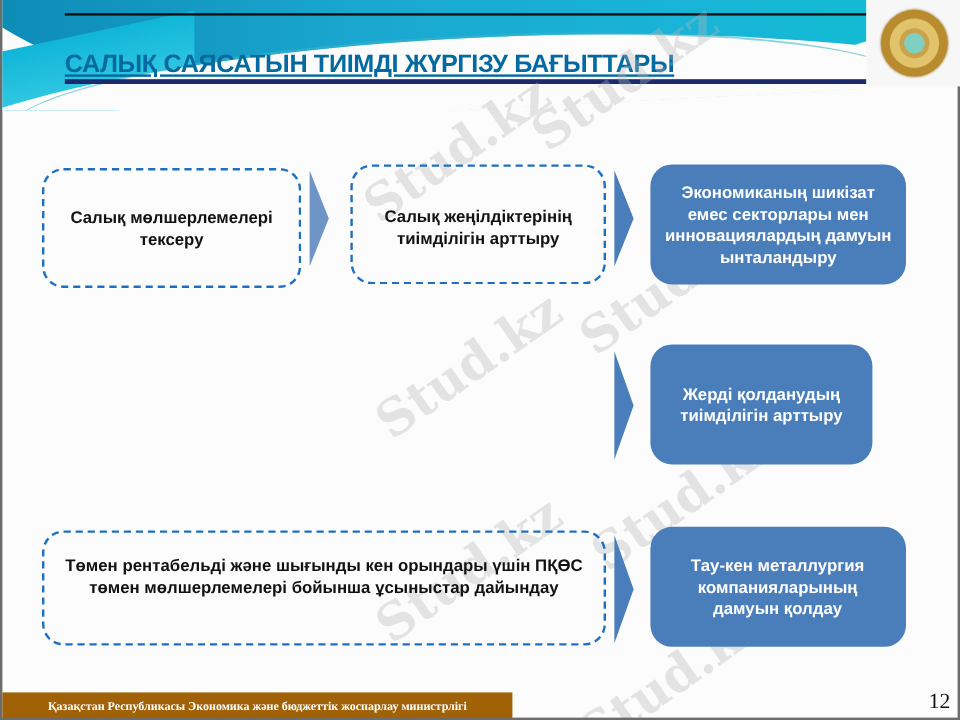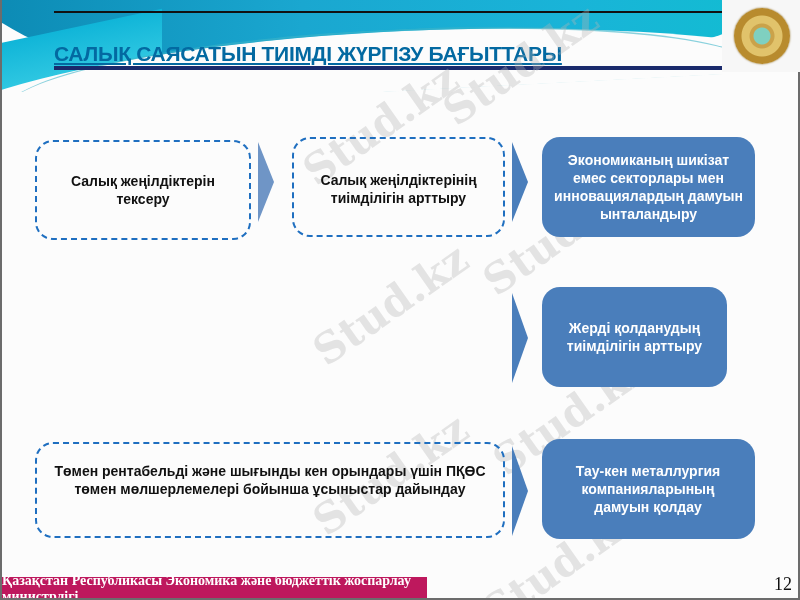--- a/index.html
+++ b/index.html
@@ -12,21 +12,21 @@
   .header-bg .swoosh { position:absolute; left:0; top:30px; width:760px; height:60px; border-top:2px solid rgba(60,180,200,0.6); border-radius:50% 50% 0 0/100% 100% 0 0; transform:rotate(-3deg); }
   .top-rule { position:absolute; left:52px; top:11px; width:668px; height:2px; background:#111; }
   .title { position:absolute; left:52px; top:42px; font-size:21px; font-weight:bold; color:#0369a1; text-decoration:underline; letter-spacing:-0.3px; white-space:nowrap; }
   .title-bar { position:absolute; left:52px; top:66px; width:668px; height:4px; background:#1a2a6c; }
   .emblem { position:absolute; left:720px; top:0px; width:80px; height:72px; background:#f7f7f7; display:flex; align-items:center; justify-content:center; }
   .emblem-disc { width:56px; height:56px; border-radius:50%; background:radial-gradient(circle at 50% 50%, #7fd0c0 0 8px, #caa24a 9px 12px, #e1c36b 13px 20px, #b88b2e 21px 28px); box-shadow:0 0 2px #8a6a20; }
   .watermark { position:absolute; color:rgba(180,180,180,0.35); font-family:"DejaVu Serif", serif; font-weight:bold; font-size:42px; transform:rotate(-35deg); white-space:nowrap; pointer-events:none; }
   .dbox { position:absolute; border:2.5px dashed #1f6fc0; border-radius:18px; display:flex; align-items:center; justify-content:center; text-align:center; font-weight:bold; font-size:14px; color:#111; box-sizing:border-box; padding:0 10px; line-height:18px; }
   .sbox { position:absolute; background:#4a7ebb; border-radius:18px; display:flex; align-items:center; justify-content:center; text-align:center; font-weight:bold; font-size:14px; color:#ffffff; box-sizing:border-box; padding:0 12px; line-height:18px; }
   .arrow { position:absolute; width:0; height:0; border-top-style:solid; border-bottom-style:solid; border-left-style:solid; border-top-color:transparent; border-bottom-color:transparent; }
-  .footer { position:absolute; left:0; top:577px; width:425px; height:24px; background:#be185d; color:#fff; font-family:"Liberation Serif", serif; font-weight:bold; font-size:14px; display:flex; align-items:center; justify-content:center; }
+  .footer { position:absolute; left:0; top:577px; width:425px; height:24px; background:#a16207; color:#fff; font-family:"Liberation Serif", serif; font-weight:bold; font-size:10px; display:flex; align-items:center; justify-content:center; }
   .pagenum { position:absolute; right:6px; top:574px; font-family:"Liberation Serif", serif; font-size:18px; color:#111; }
   .bottom-line { position:absolute; left:0; top:598px; width:800px; height:2px; background:#6c6c6c; }
 </style>
 </head>
 <body>
 
 <div class="slide">
 
   <div class="header-bg">
     <div class="wave1"></div>
@@ -44,21 +44,21 @@
   </div>
 
   <div class="watermark" style="left:290px;top:100px;">Stud.kz</div>
   <div class="watermark" style="left:430px;top:40px;">Stud.kz</div>
   <div class="watermark" style="left:300px;top:280px;">Stud.kz</div>
   <div class="watermark" style="left:470px;top:210px;">Stud.kz</div>
   <div class="watermark" style="left:300px;top:450px;">Stud.kz</div>
   <div class="watermark" style="left:480px;top:390px;">Stud.kz</div>
   <div class="watermark" style="left:470px;top:540px;">Stud.kz</div>
 
-  <div class="dbox" style="left:33px;top:140px;width:216px;height:100px;">Салық жеңілдіктерін тексеру</div>
+  <div class="dbox" style="left:33px;top:140px;width:216px;height:100px;">Салық мөлшерлемелері тексеру</div>
   <div class="arrow" style="left:256px;top:142px;border-top-width:40px;border-bottom-width:40px;border-left-width:16px;border-left-color:#6f95c6;"></div>
   <div class="dbox" style="left:290px;top:137px;width:213px;height:100px;align-items:flex-start;padding-top:32px;">Салық жеңілдіктерінің тиімділігін арттыру</div>
   <div class="arrow" style="left:510px;top:142px;border-top-width:40px;border-bottom-width:40px;border-left-width:16px;border-left-color:#4a7ebb;"></div>
   <div class="sbox" style="left:540px;top:137px;width:213px;height:100px;">Экономиканың шикізат емес секторлары мен инновациялардың дамуын ынталандыру</div>
 
   <div class="arrow" style="left:510px;top:293px;border-top-width:45px;border-bottom-width:45px;border-left-width:16px;border-left-color:#4a7ebb;"></div>
   <div class="sbox" style="left:540px;top:287px;width:185px;height:100px;">Жерді қолданудың тиімділігін арттыру</div>
 
   <div class="dbox" style="left:33px;top:442px;width:470px;height:96px;align-items:flex-start;padding-top:18px;">Төмен рентабельді және шығынды кен орындары үшін ПҚӨС төмен мөлшерлемелері  бойынша ұсыныстар дайындау</div>
   <div class="arrow" style="left:510px;top:446px;border-top-width:45px;border-bottom-width:45px;border-left-width:16px;border-left-color:#4a7ebb;"></div>

